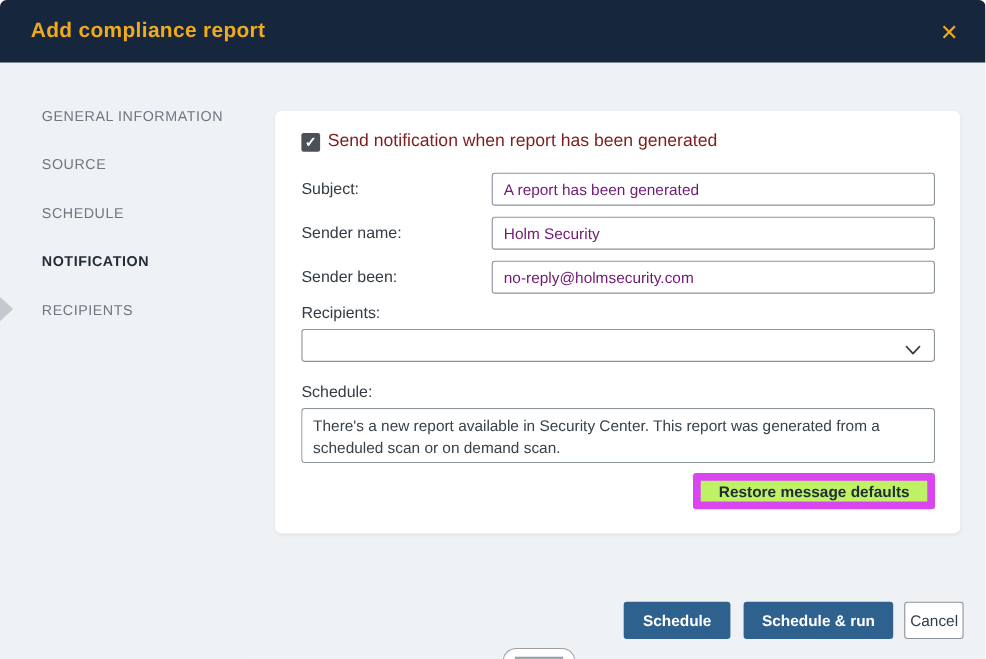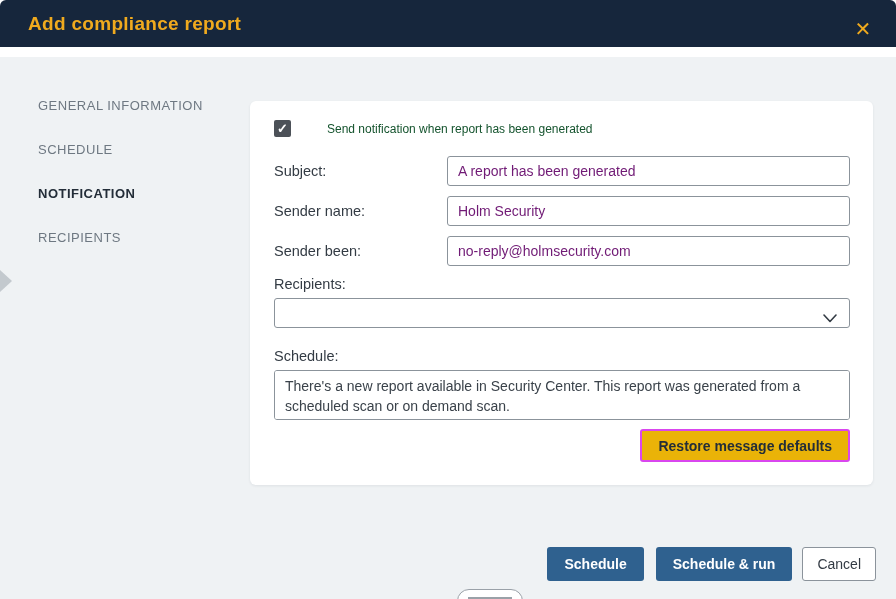--- a/index.html
+++ b/index.html
@@ -9,21 +9,21 @@
     position: relative;
     width: 896px;
     height: 599px;
     overflow: hidden;
     background: #ffffff;
   }
   
   .modal-header {
     position: absolute;
     top: 0; left: 0; right: 0;
-    height: 47px;
+    height: 57px;
     background: #16263c;
     border-radius: 6px 6px 0 0;
     display: flex;
     align-items: center;
     padding: 0 28px;
   }
   .modal-title {
     color: #f0aa1e;
     font-size: 19px;
     font-weight: 700;
@@ -109,23 +109,22 @@
     font-size: 13px;
     font-weight: 700;
     display: flex;
     align-items: center;
     justify-content: center;
     margin-right: 7px;
     cursor: pointer;
     line-height: 1;
   }
   .checkbox-label {
-    font-size: 12px;
-    color: #14532d;
-    margin-left: 29px;
+    font-size: 16px;
+    color: #7f1d1d;
   }
   .field-row {
     display: flex;
     align-items: center;
     margin-bottom: 10px;
   }
   .field-label {
     width: 173px;
     font-size: 14.5px;
     color: #333b44;
@@ -178,22 +177,22 @@
     display: block;
   }
   .restore-row {
     display: flex;
     justify-content: flex-end;
     margin-top: 9px;
   }
   .restore-btn {
     height: 33px;
     padding: 0 16px;
-    background: #eab308;
-    border: 2px solid #d946ef;
+    background: #bef264;
+    border: 7px solid #d946ef;
     border-radius: 3px;
     font-size: 14px;
     font-weight: 700;
     color: #232d38;
     font-family: "Liberation Sans", sans-serif;
     cursor: pointer;
   }
   
   .footer-actions {
     position: absolute;
@@ -216,21 +215,21 @@
     font-weight: 700;
     padding: 0 17px;
   }
   .btn-schedule { margin-right: 12px; }
   .btn-schedule-run { margin-right: 10px; text-align: right; }
   .btn-cancel {
     background: #ffffff;
     border: 1px solid #8b939b;
     color: #333b44;
     font-weight: 400;
-    padding: 0 14px;
+    padding: 0 4px;
   }
   
   .bottom-pill {
     position: absolute;
     left: 457px;
     top: 589px;
     width: 66px;
     height: 24px;
     background: #ffffff;
     border: 1px solid #9aa1a8;
@@ -254,20 +253,23 @@
   <div class="modal-header">
     <div class="modal-title">Add compliance report</div>
     <button class="close-btn">✕</button>
   </div>
 
   <div class="modal-body"></div>
 
   <div class="sidebar">
     <div class="sidebar-item">
       <span>GENERAL INFORMATION</span>
+    </div>
+    <div class="sidebar-item">
+      <span>SOURCE</span>
     </div>
     <div class="sidebar-item">
       <span>SCHEDULE</span>
     </div>
     <div class="sidebar-item active">
       <span>NOTIFICATION</span>
     </div>
     <div class="sidebar-item">
       <span>RECIPIENTS</span>
     </div>

